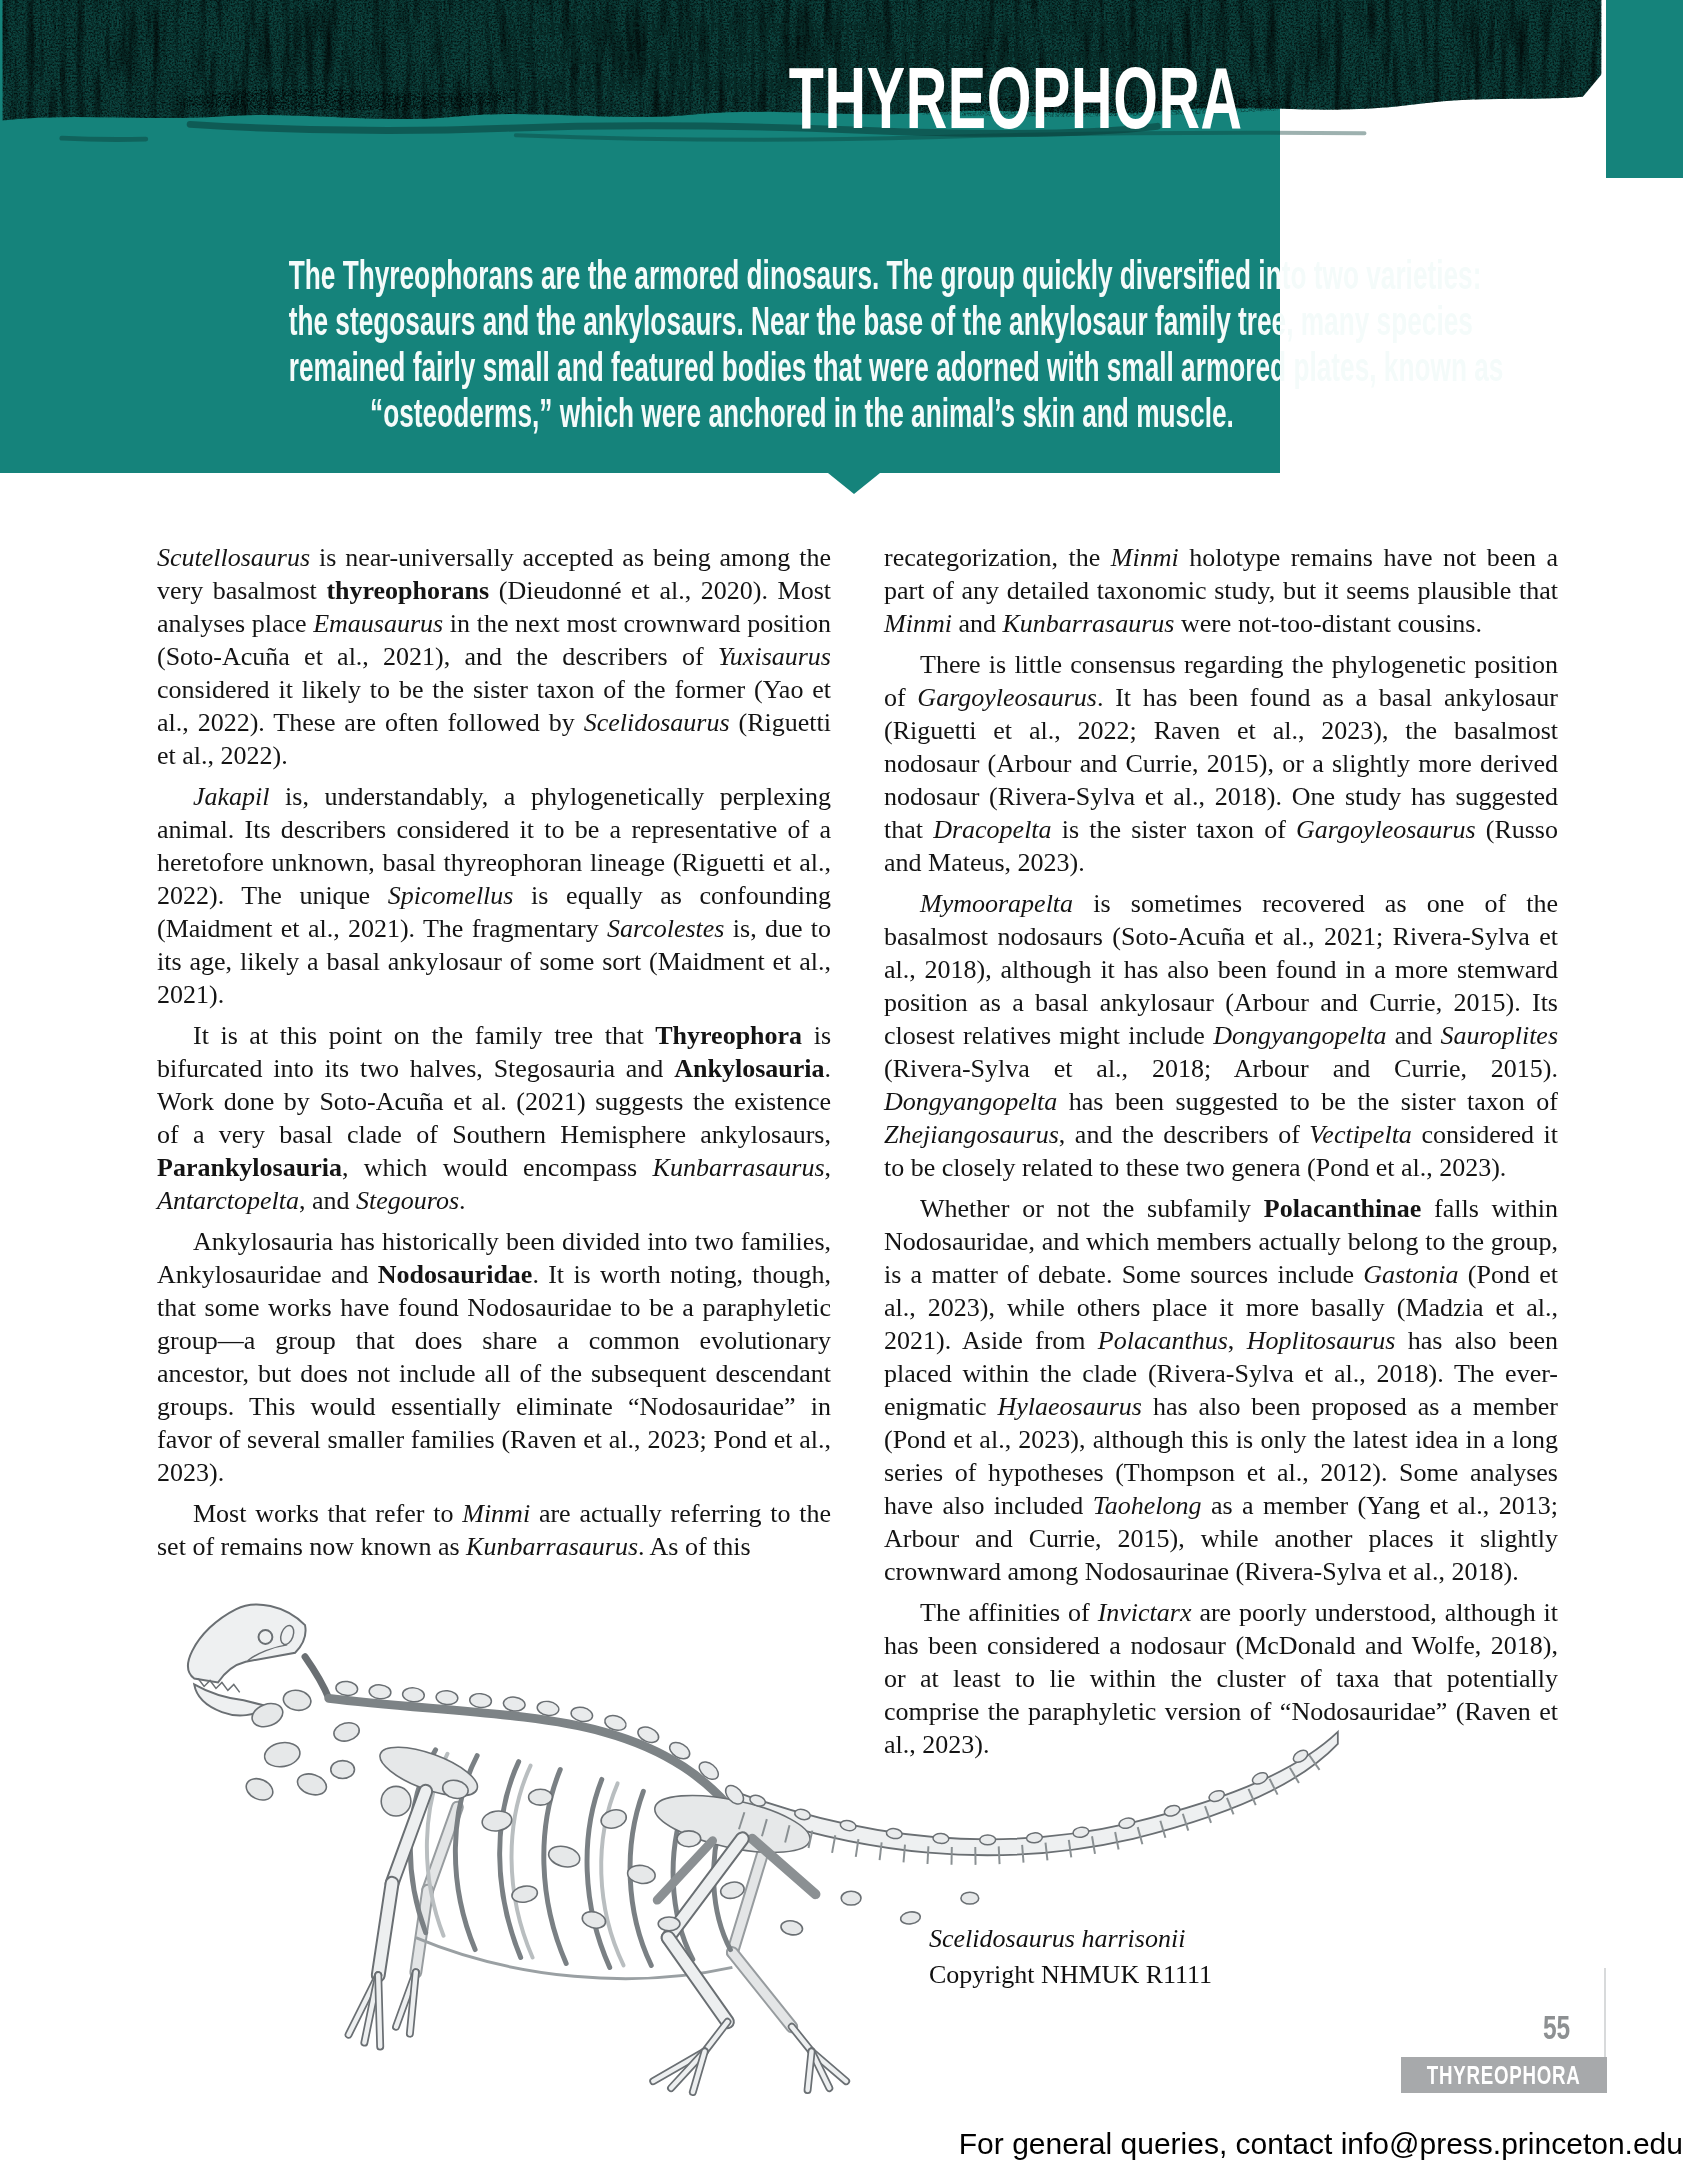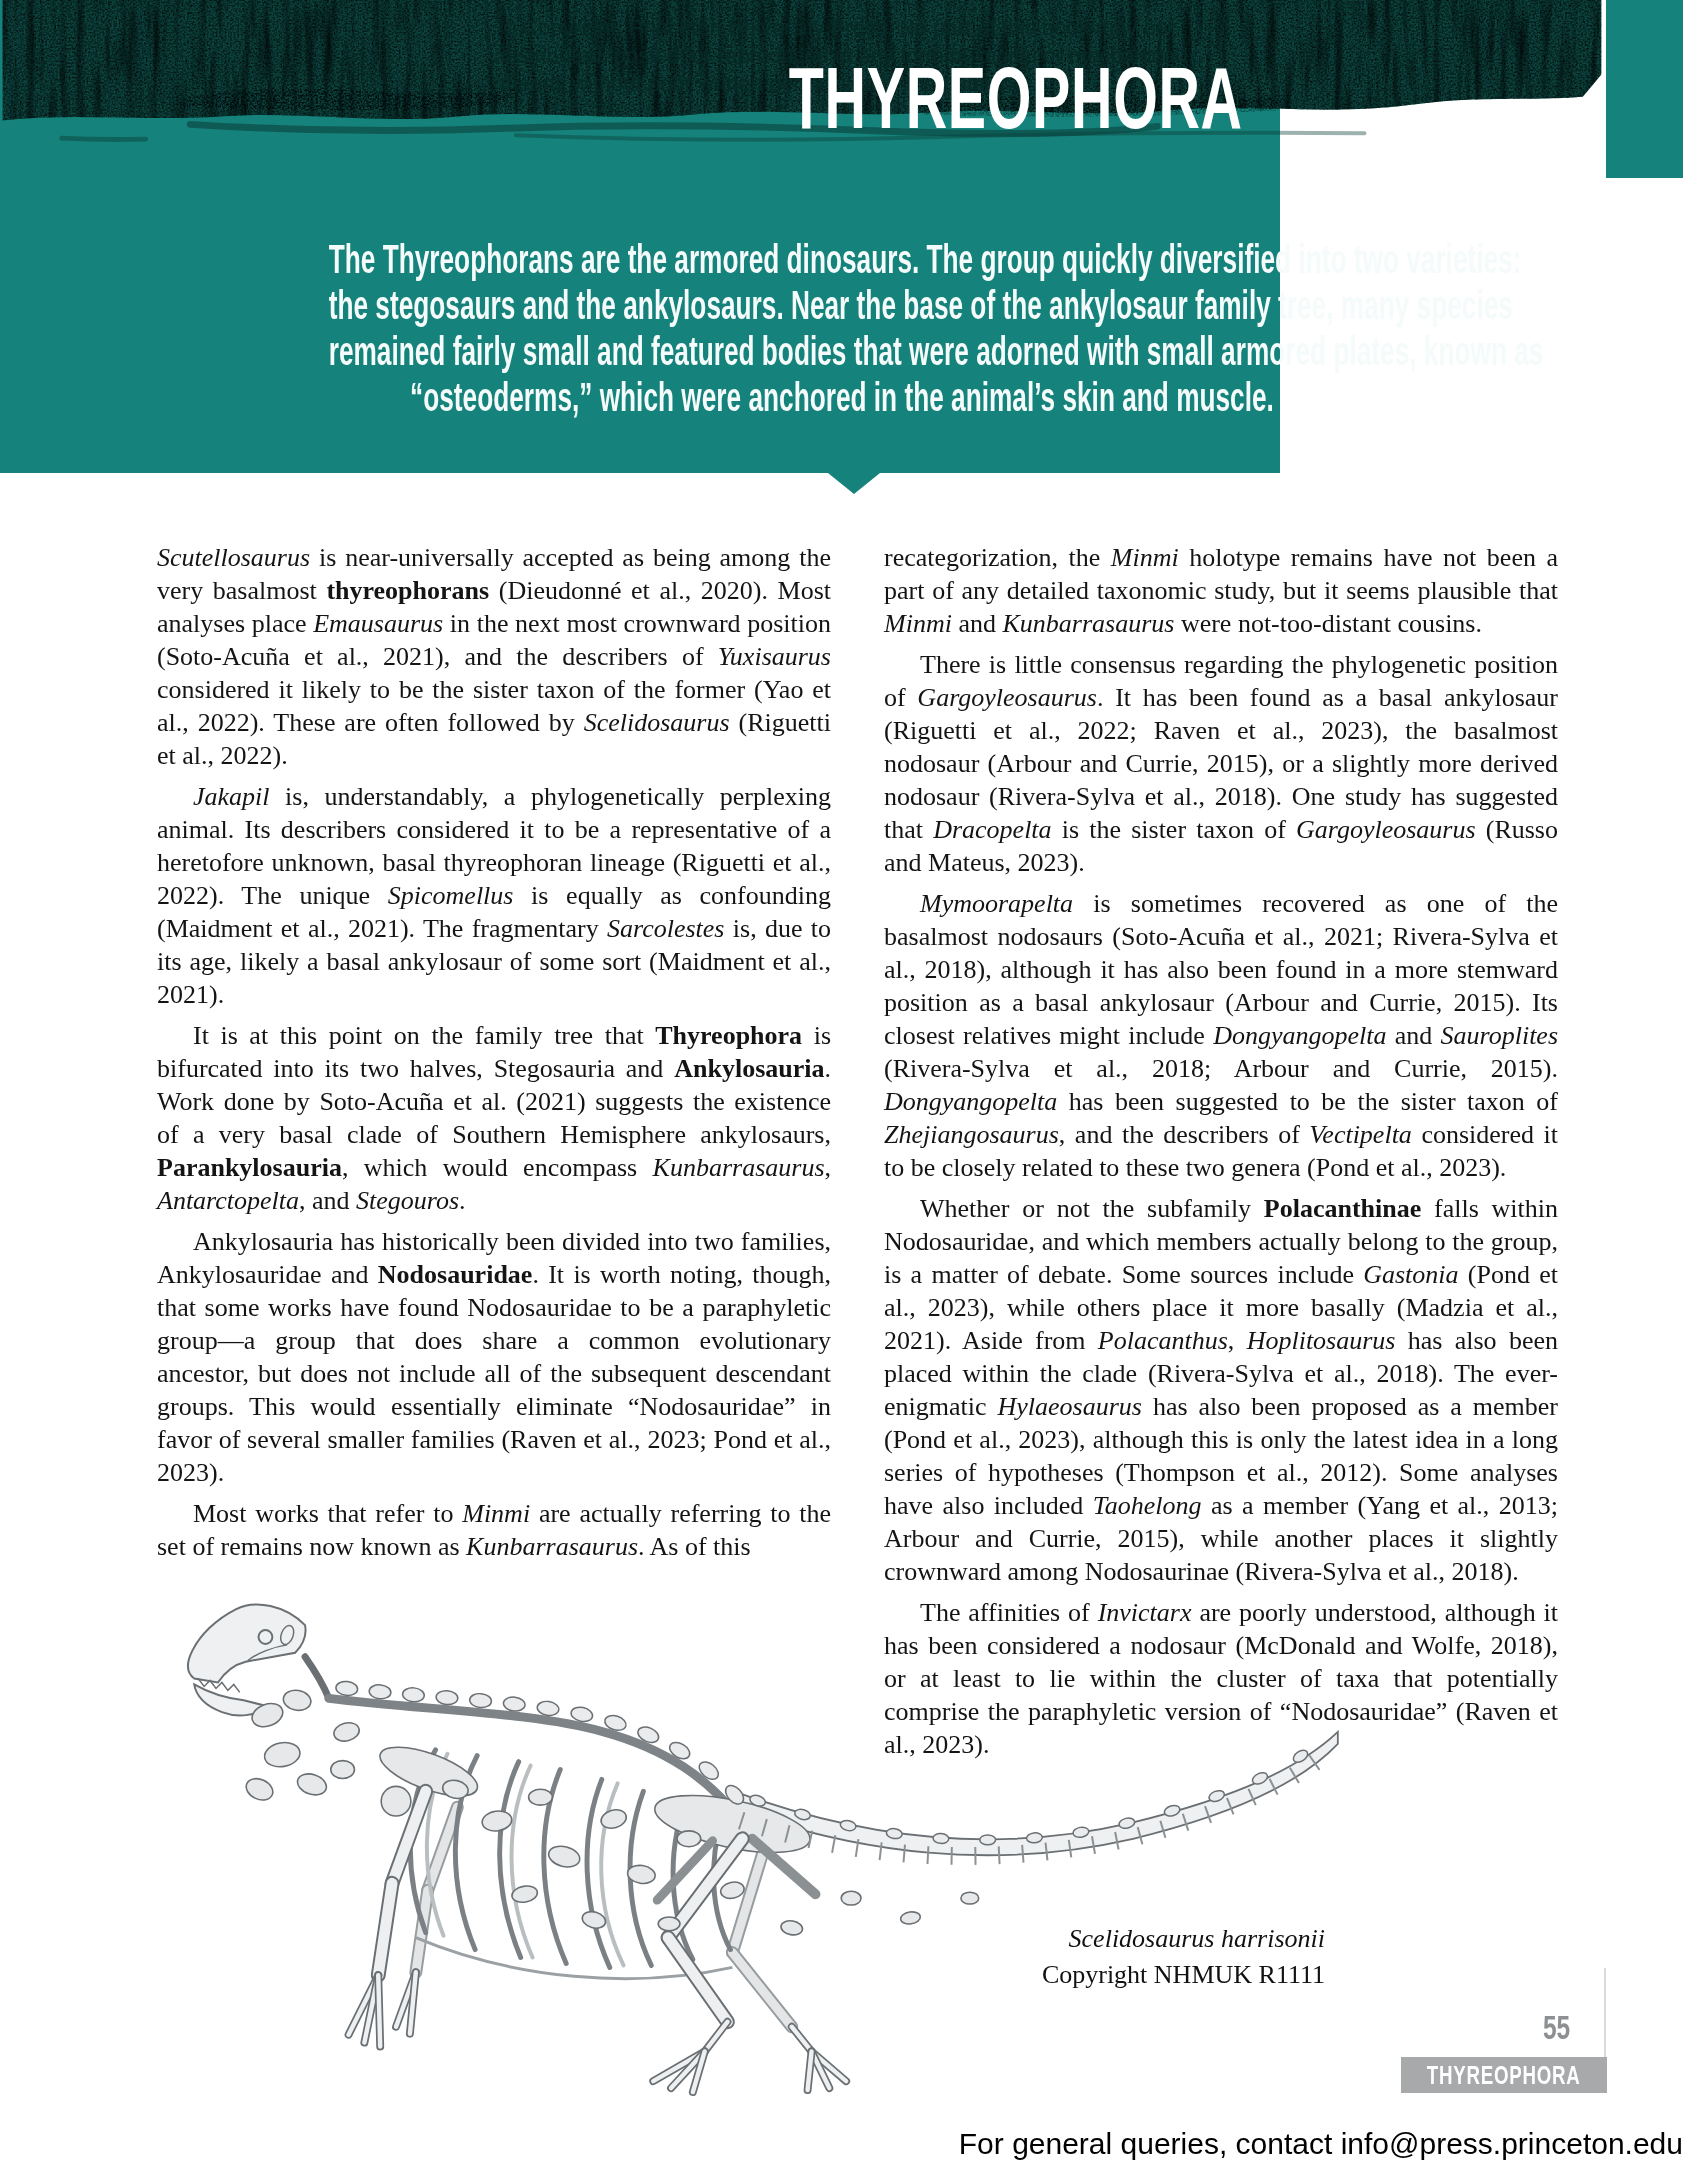--- a/index.html
+++ b/index.html
@@ -11,39 +11,39 @@
   .teal-corner{position:absolute;left:1606px;top:0;width:77px;height:178px;background:#15837b;}
   .darkband{position:absolute;left:0;top:0;}
   .copyright{position:absolute;left:500px;top:14px;font-family:"Liberation Sans",sans-serif;
              font-size:22px;line-height:28px;color:#072a26;}
   .masthead{position:absolute;right:37px;top:54px;font-family:"Liberation Sans",sans-serif;
             font-weight:bold;font-size:87px;line-height:1;color:#ffffff;white-space:nowrap;
             transform:scaleX(0.66);transform-origin:100% 50%;letter-spacing:1px;}
   .arrow-left{position:absolute;left:1581px;top:69px;width:0;height:0;
               border-top:30px solid transparent;border-bottom:30px solid transparent;
               border-right:25px solid #ffffff;}
-  .intro{position:absolute;left:0;top:236px;width:1604px;padding-left:40px;}
+  .intro{position:absolute;left:0;top:252px;width:1604px;}
   .intro .line{width:100%;text-align:center;white-space:nowrap;color:#f4fbfa;
                font-family:"Liberation Sans",sans-serif;font-weight:bold;font-size:41px;
                line-height:46px;transform:scaleX(0.64);transform-origin:50% 50%;}
   .notch{position:absolute;left:828px;top:473px;width:0;height:0;
          border-left:26px solid transparent;border-right:26px solid transparent;
          border-top:21px solid #15837b;}
 
   
   .bodycol{position:absolute;top:533px;font-size:26px;line-height:33px;color:#141414;
            text-align:justify;}
   .bodycol.c1{left:149px;width:690px;}
   .bodycol.c2{left:876px;width:690px;}
   .bodycol p{margin:8px;text-indent:36px;}
   .bodycol p.noindent{text-indent:0;}
 
   
   .skeleton-wrap{position:absolute;left:99px;top:1542px;width:1247px;height:554px;}
-  .fig-caption{position:absolute;left:929px;top:1921px;width:396px;text-align:right;
+  .fig-caption{position:absolute;left:929px;top:1921px;width:396px;text-align:left;
                font-size:26px;line-height:36px;color:#111;}
   .fig-caption .species{font-style:italic;}
 
   
   .rule-v{position:absolute;left:1604px;top:1968px;width:2px;height:89px;background:#d8dadb;}
   .page-num{position:absolute;left:1507px;top:2008px;width:99px;text-align:center;
             font-family:"Liberation Sans",sans-serif;font-weight:bold;font-size:34px;
             color:#8d9092;transform:scaleX(0.72);}
   .thyreo-tab{position:absolute;left:1401px;top:2057px;width:206px;height:36px;background:#a7a9ab;
               display:flex;align-items:center;justify-content:center;}

